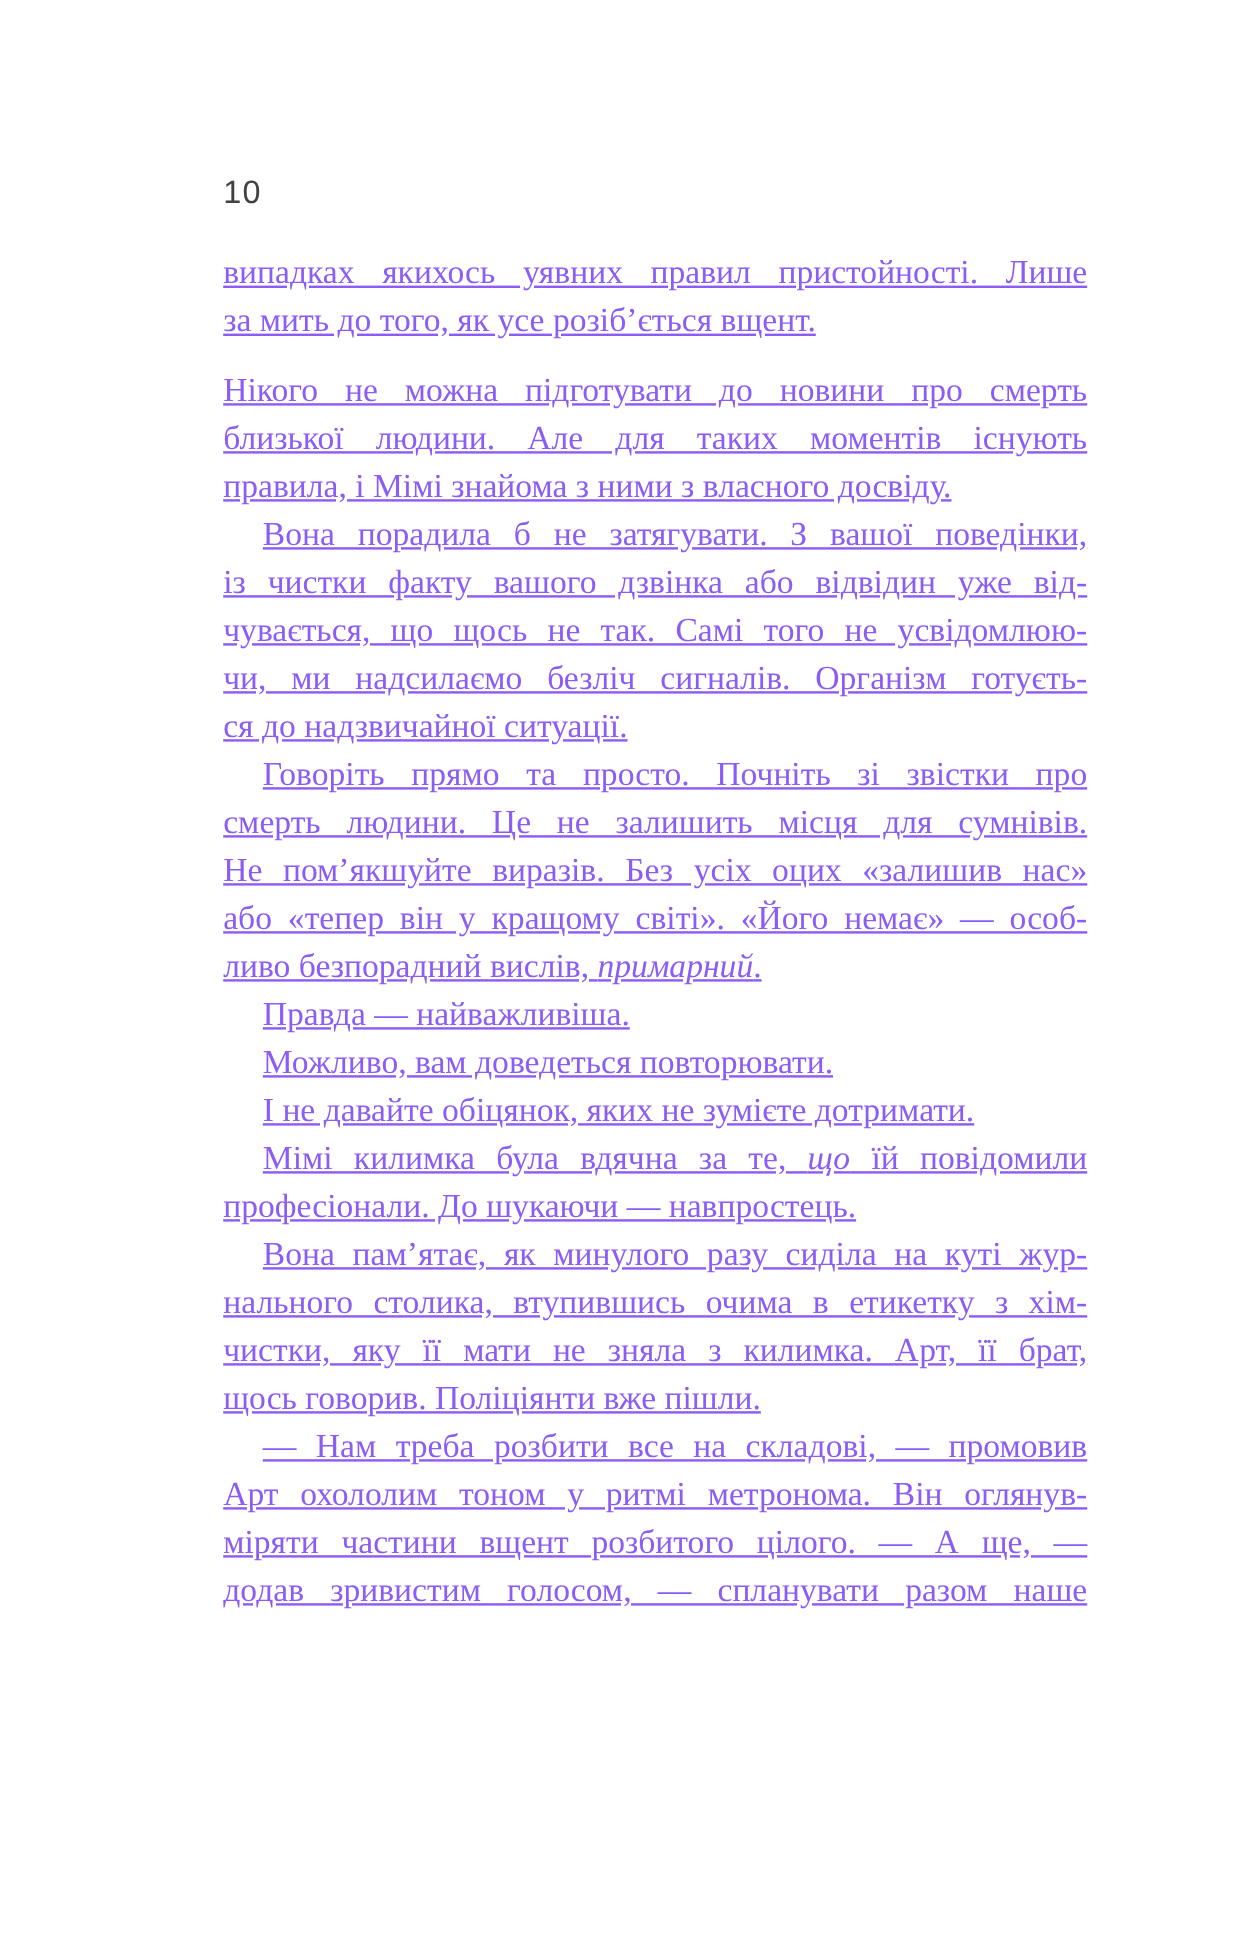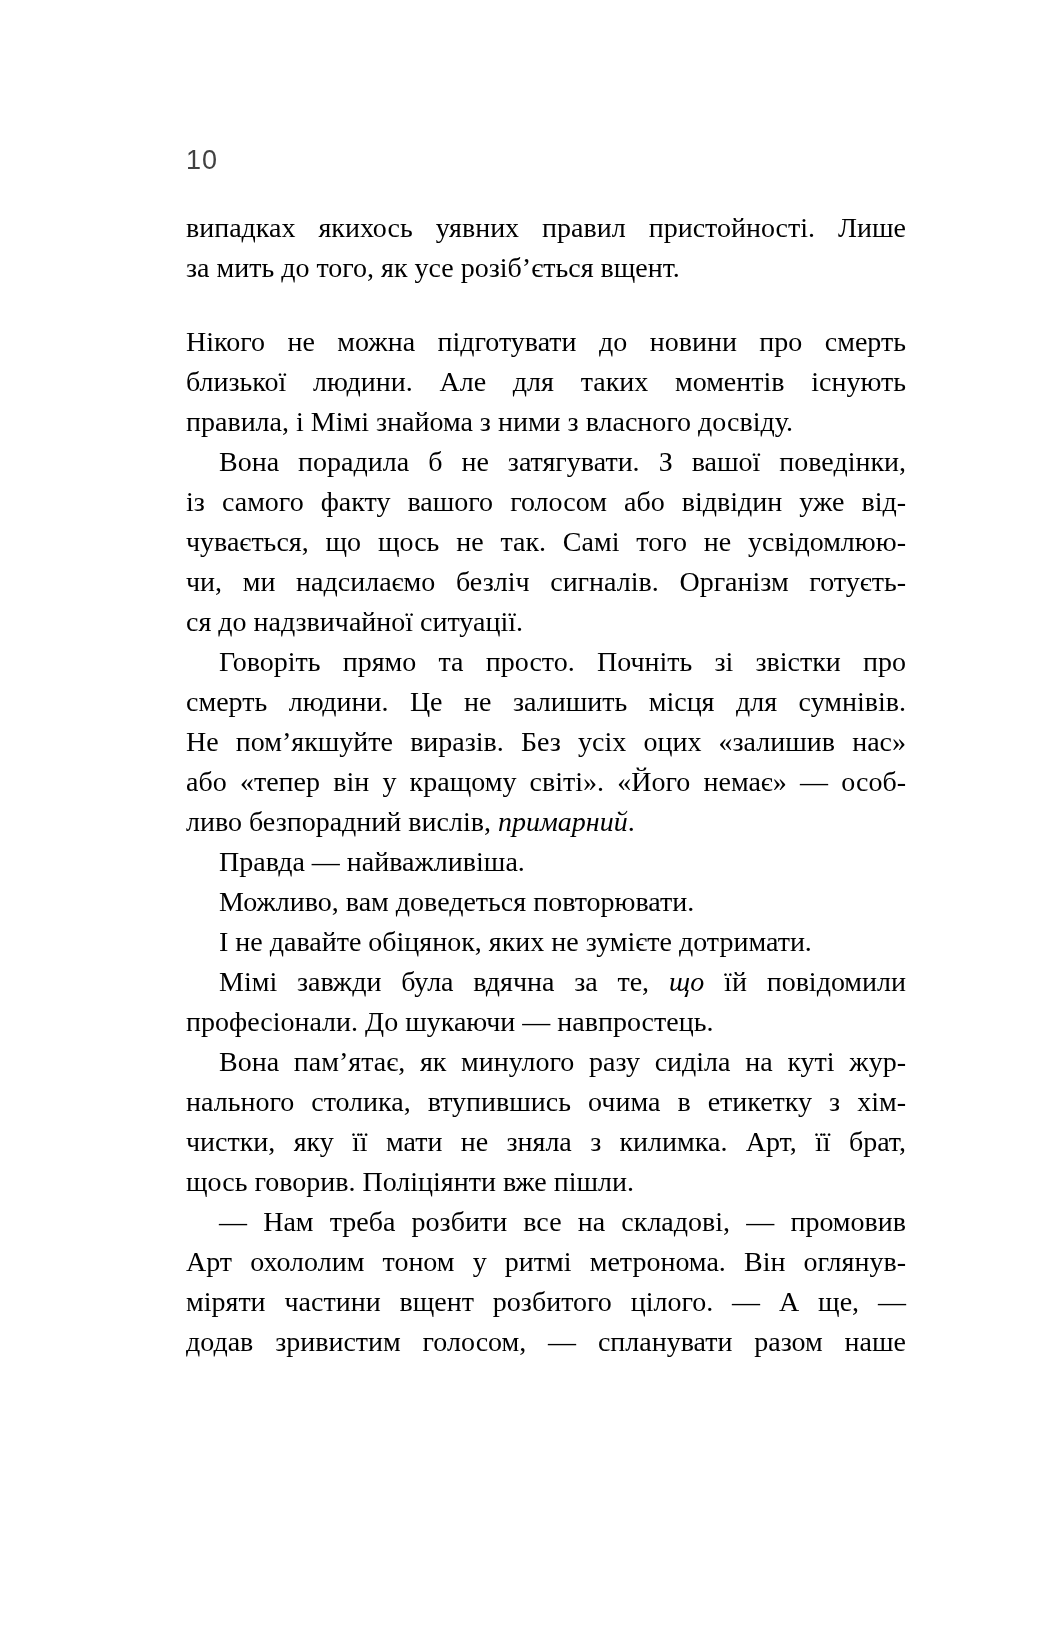--- a/index.html
+++ b/index.html
@@ -27,65 +27,66 @@
     letter-spacing: 1px;
   }
   .body-text {
     position: absolute;
     left: 186px;
     top: 208px;
     width: 720px;
     font-family: "Liberation Serif", serif;
     font-size: 28px;
     line-height: 40px;
-    color: #000000;
+    color: #8b5cf6;
+    text-decoration: underline;
   }
   .line {
     text-align: justify;
     text-align-last: left;
     white-space: normal;
   }
   .line.j {
     text-align-last: justify;
   }
   .line.ind {
     text-indent: 33px;
   }
   .line.gap {
-    margin-top: 34px;
+    margin-top: 18px;
   }
   .line em {
     font-style: italic;
   }
 </style>
 </head>
 <body>
 
 <div class="page">
   <div class="page-num">10</div>
   <div class="body-text">
       <div class="line j"><span>випадках якихось уявних правил пристойності. Лише</span></div>
       <div class="line"><span>за мить до того, як усе розіб’ється вщент.</span></div>
       <div class="line j gap"><span>Нікого не можна підготувати до новини про смерть</span></div>
       <div class="line j"><span>близької людини. Але для таких моментів існують</span></div>
       <div class="line"><span>правила, і Мімі знайома з ними з власного досвіду.</span></div>
       <div class="line j ind"><span>Вона порадила б не затягувати. З вашої поведінки,</span></div>
-      <div class="line j"><span>із самого факту вашого голосом або відвідин уже від-</span></div>
+      <div class="line j"><span>із чистки факту вашого дзвінка або відвідин уже від-</span></div>
       <div class="line j"><span>чувається, що щось не так. Самі того не усвідомлюю-</span></div>
       <div class="line j"><span>чи, ми надсилаємо безліч сигналів. Організм готуєть-</span></div>
       <div class="line"><span>ся до надзвичайної ситуації.</span></div>
       <div class="line j ind"><span>Говоріть прямо та просто. Почніть зі звістки про</span></div>
       <div class="line j"><span>смерть людини. Це не залишить місця для сумнівів.</span></div>
       <div class="line j"><span>Не пом’якшуйте виразів. Без усіх оцих «залишив нас»</span></div>
       <div class="line j"><span>або «тепер він у кращому світі». «Його немає» — особ-</span></div>
       <div class="line"><span>ливо безпорадний вислів, </span><em>примарний</em><span>.</span></div>
       <div class="line ind"><span>Правда — найважливіша.</span></div>
       <div class="line ind"><span>Можливо, вам доведеться повторювати.</span></div>
       <div class="line ind"><span>І не давайте обіцянок, яких не зумієте дотримати.</span></div>
-      <div class="line j ind"><span>Мімі завжди була вдячна за те, </span><em>що</em><span> їй повідомили</span></div>
+      <div class="line j ind"><span>Мімі килимка була вдячна за те, </span><em>що</em><span> їй повідомили</span></div>
       <div class="line"><span>професіонали. До шукаючи — навпростець.</span></div>
       <div class="line j ind"><span>Вона пам’ятає, як минулого разу сиділа на куті жур-</span></div>
       <div class="line j"><span>нального столика, втупившись очима в етикетку з хім-</span></div>
       <div class="line j"><span>чистки, яку її мати не зняла з килимка. Арт, її брат,</span></div>
       <div class="line"><span>щось говорив. Поліціянти вже пішли.</span></div>
       <div class="line j ind"><span>— Нам треба розбити все на складові, — промовив</span></div>
       <div class="line j"><span>Арт охололим тоном у ритмі метронома. Він оглянув-</span></div>
       <div class="line j"><span>міряти частини вщент розбитого цілого. — А ще, —</span></div>
       <div class="line j"><span>додав зривистим голосом, — спланувати разом наше</span></div>
     </div>

